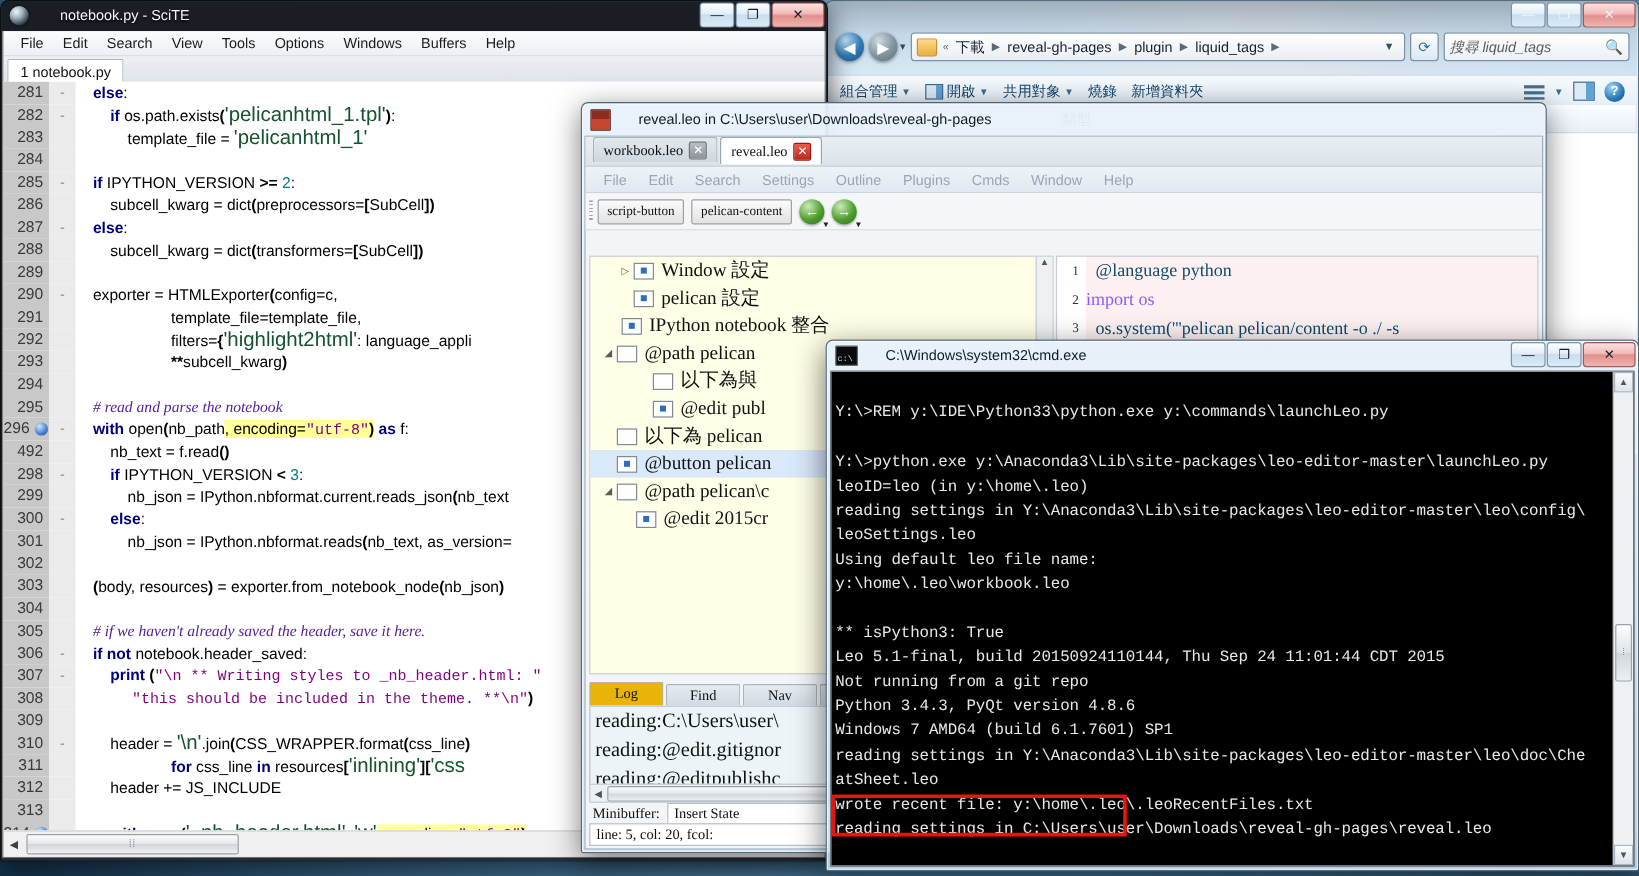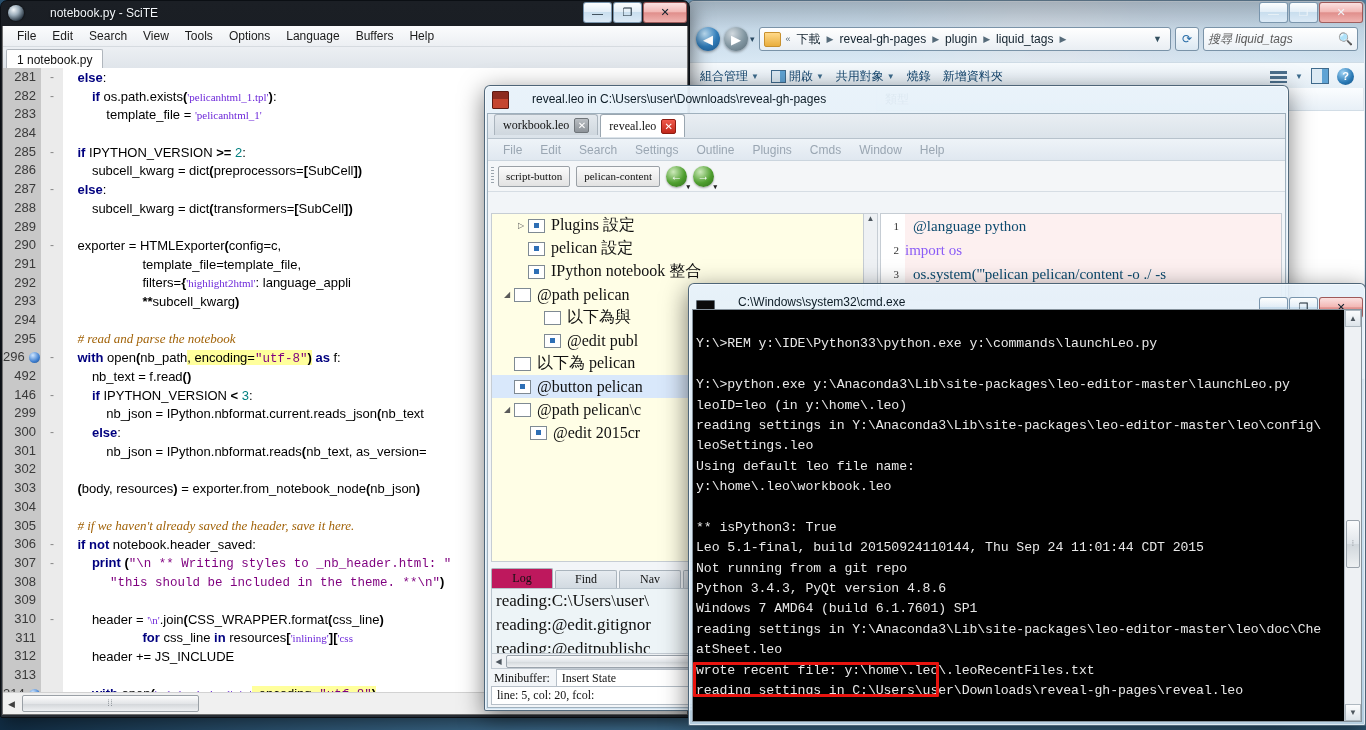--- a/index.html
+++ b/index.html
@@ -58,23 +58,23 @@
      font-size:12px;background:#ffffff;border:1px solid #b0b6bd;border-bottom:none;border-radius:2px 2px 0 0;color:#111;}
   .editor{position:absolute;left:0;right:0;top:42px;bottom:22px;background:#ffffff;overflow:hidden;}
   .codeline{height:18.7px;display:flex;align-items:center;font-size:13px;white-space:pre;}
   .gutter{width:38px;min-width:38px;text-align:right;padding-right:5px;color:#3a3a3a;
      background:#c8c8c8;font-size:13px;font-family:"Liberation Sans",sans-serif;
      height:18.7px;line-height:18.7px;box-sizing:border-box;}
   .fold{width:22px;min-width:22px;background:#ebebeb;color:#888;text-align:center;
      height:18.7px;line-height:18.7px;font-size:12px;box-sizing:border-box;}
   .ctext{padding-left:0;font-family:"Liberation Sans",sans-serif;color:#000;}
   .kw{color:#00007f;font-weight:bold;}
-  .str{color:#6d28d9;font-family:Liberation Serif, serif;font-size:11px;}
+  .str{color:#14532d;font-family:Liberation Sans, sans-serif;font-size:17px;}
   .strm{color:#7f007f;font-family:"Liberation Mono",monospace;font-size:12.5px;}
-  .cmt{color:#a16207;font-family:"Liberation Serif",serif;font-style:italic;}
+  .cmt{color:#4c1d95;font-family:"Liberation Serif",serif;font-style:italic;}
   .num{color:#007f7f;}
   .op{font-weight:bold;}
   .hl{background:#ffff9c;}
   .bpdot{display:inline-block;width:11px;height:11px;border-radius:50%;
      background:radial-gradient(circle at 35% 30%,#cfe6ff,#3f7fd0 60%,#1b4880);
      vertical-align:middle;margin-left:1px;}
   .hscroll{position:absolute;left:0;right:0;bottom:0;height:21px;background:#f0f0f0;border-top:1px solid #d2d2d2;display:flex;align-items:center;}
   .hscroll .arrow{width:17px;height:17px;display:flex;align-items:center;justify-content:center;font-size:9px;color:#404040;}
   .hthumb{height:15px;width:175px;margin-left:2px;border:1px solid #9aa0a6;border-radius:2px;
      background:linear-gradient(180deg,#fdfdfd,#e3e5e8 50%,#d2d5d9 51%,#eef0f2);
@@ -172,41 +172,41 @@
   .obody{flex:0 0 400px;background:#fdf0f0;border:1px solid #c6cdd4;margin:3px 3px 0 2px;overflow:hidden;}
   .bline{height:24px;display:flex;align-items:center;font-size:15px;font-family:"Liberation Serif",serif;white-space:nowrap;}
   .bnum{width:24px;min-width:24px;text-align:right;padding-right:6px;color:#333;font-size:11px;background:#ffffff;height:24px;line-height:24px;box-sizing:border-box;}
   .bcode{padding-left:8px;color:#0c4a6e;}
   .bkw{color:#8b5cf6;}
   .leolog{position:absolute;left:3px;right:3px;bottom:38px;height:100px;}
   .logtabs{height:19px;display:flex;align-items:flex-end;gap:2px;}
   .logtab{height:17px;min-width:44px;padding:0 8px;display:flex;align-items:center;justify-content:center;
      font-size:12px;font-family:"Liberation Serif",serif;color:#111;
      background:linear-gradient(180deg,#e6ebf0,#d2dae1);border:1px solid #aab4bd;border-bottom:none;border-radius:2px 2px 0 0;}
-  .logtab.active{background:#be185d;height:19px;margin-top:32px;}
+  .logtab.active{background:#eab308;height:19px;margin-top:32px;}
   .logbody{position:absolute;left:0;right:0;top:19px;bottom:14px;background:#edf4f7;border:1px solid #b9c4cd;overflow:hidden;}
   .logline{height:24px;font-size:17px;font-family:"Liberation Serif",serif;color:#111;white-space:nowrap;padding-left:4px;line-height:24px;}
   .logscroll{position:absolute;left:0;right:0;bottom:0;height:14px;background:#eef1f4;border:1px solid #c2cad2;display:flex;align-items:center;}
   .logscroll .ar{width:13px;text-align:center;font-size:8px;color:#4d565e;}
   .logthumb{flex:1;height:11px;margin:0 1px;border:1px solid #9aa3ac;border-radius:2px;
      background:linear-gradient(180deg,#fcfcfd,#e1e5e9 50%,#d2d7db 51%,#eef0f2);color:#8b9096;font-size:8px;
      display:flex;align-items:center;justify-content:center;letter-spacing:1px;}
   .minibuf{position:absolute;left:3px;right:3px;bottom:19px;height:19px;display:flex;align-items:center;gap:6px;font-size:12px;font-family:"Liberation Serif",serif;color:#111;}
   .minibuf .lbl{padding-left:3px;}
   .minibuf .fld{flex:1;height:17px;background:#fff;border:1px solid #b6bfc8;display:flex;align-items:center;padding-left:5px;}
   .statline{position:absolute;left:3px;right:3px;bottom:2px;height:17px;background:#fff;border:1px solid #b6bfc8;
      display:flex;align-items:center;padding-left:5px;font-size:12px;font-family:"Liberation Serif",serif;color:#111;}
 
   
   #cmd{left:688px;top:283px;width:678px;height:443px;}
   #cmd .frame{position:absolute;inset:0;border-radius:6px 6px 2px 2px;
     border:1px solid rgba(55,80,100,.85);
     background:linear-gradient(180deg,rgba(230,241,250,.93),rgba(200,222,238,.88));
     box-shadow:0 7px 26px rgba(0,0,0,.55), inset 0 0 0 1px rgba(255,255,255,.55);}
-  #cmd .tb{position:absolute;left:0;right:0;top:12px;height:26px;display:flex;}
+  #cmd .tb{position:absolute;left:0;right:0;top:0;height:26px;display:flex;align-items:center;}
   #cmd .cmdicon{position:absolute;left:8px;top:5px;width:17px;height:15px;background:#0b0b0b;border:1px solid #5f6b74;border-radius:1px;
      display:flex;align-items:flex-end;justify-content:flex-start;}
   #cmd .cmdicon::after{content:"c:\\";color:#cfd6db;font-size:7px;font-family:"Liberation Mono",monospace;padding-left:1px;}
   #cmd .titletext{margin-left:30px;color:#0d1c26;font-size:12px;}
   #cmd .console{position:absolute;left:4px;top:26px;right:4px;bottom:4px;background:#000;border:1px solid #86929c;overflow:hidden;}
   .cline{font-family:"Liberation Mono",monospace;font-size:13.2px;color:#e8e8e8;white-space:pre;height:20.4px;line-height:20.4px;padding-left:3px;letter-spacing:-.1px;}
   .cmdscroll{position:absolute;right:0;top:0;bottom:0;width:16px;background:#eef1f4;border-left:1px solid #b8c1c9;}
   .cmdscroll .ar{height:15px;display:flex;align-items:center;justify-content:center;font-size:8px;color:#4d565e;
      background:linear-gradient(180deg,#fbfcfd,#dde4ea);border:1px solid #aeb8c0;}
   .cmdscroll .th{position:absolute;left:1px;right:1px;top:210px;height:46px;border:1px solid #9aa3ac;border-radius:2px;
@@ -325,21 +325,21 @@
     </span>
   </div>
   <div class="client">
     <div class="menubar">
       <span>File</span>
       <span>Edit</span>
       <span>Search</span>
       <span>View</span>
       <span>Tools</span>
       <span>Options</span>
-      <span>Language</span>
+      <span>Windows</span>
       <span>Buffers</span>
       <span>Help</span>
     </div>
     <div class="tabrow">
       <div class="filetab">1 notebook.py</div>
     </div>
     <div class="editor" id="scite-editor">
         <div class="codeline"><span class="gutter">281</span><span class="fold">-</span><span class="ctext">    <span class="kw">else</span>:</span></div>
         <div class="codeline"><span class="gutter">282</span><span class="fold">-</span><span class="ctext">        <span class="kw">if</span> os.path.exists<span class="op">(</span><span class="str">'pelicanhtml_1.tpl'</span><span class="op">)</span>:</span></div>
         <div class="codeline"><span class="gutter">283</span><span class="fold"></span><span class="ctext">            template_file = <span class="str">'pelicanhtml_1'</span></span></div>
@@ -350,21 +350,21 @@
         <div class="codeline"><span class="gutter">288</span><span class="fold"></span><span class="ctext">        subcell_kwarg = dict<span class="op">(</span>transformers=<span class="op">[</span>SubCell<span class="op">])</span></span></div>
         <div class="codeline"><span class="gutter">289</span><span class="fold"></span><span class="ctext"></span></div>
         <div class="codeline"><span class="gutter">290</span><span class="fold">-</span><span class="ctext">    exporter = HTMLExporter<span class="op">(</span>config=c,</span></div>
         <div class="codeline"><span class="gutter">291</span><span class="fold"></span><span class="ctext">                      template_file=template_file,</span></div>
         <div class="codeline"><span class="gutter">292</span><span class="fold"></span><span class="ctext">                      filters=<span class="op">{</span><span class="str">'highlight2html'</span>: language_appli</span></div>
         <div class="codeline"><span class="gutter">293</span><span class="fold"></span><span class="ctext">                      <span class="op">**</span>subcell_kwarg<span class="op">)</span></span></div>
         <div class="codeline"><span class="gutter">294</span><span class="fold"></span><span class="ctext"></span></div>
         <div class="codeline"><span class="gutter">295</span><span class="fold"></span><span class="ctext">    <span class="cmt"># read and parse the notebook</span></span></div>
         <div class="codeline"><span class="gutter">296 <span class="bpdot"></span></span><span class="fold">-</span><span class="ctext">    <span class="kw">with</span> open<span class="op">(</span>nb_path<span class="hl">, encoding=<span class="strm">"utf-8"</span><span class="op">)</span></span> <span class="kw">as</span> f:</span></div>
         <div class="codeline"><span class="gutter">492</span><span class="fold"></span><span class="ctext">        nb_text = f.read<span class="op">()</span></span></div>
-        <div class="codeline"><span class="gutter">146</span><span class="fold">-</span><span class="ctext">        <span class="kw">if</span> IPYTHON_VERSION <span class="op">&lt;</span> <span class="num">3</span>:</span></div>
+        <div class="codeline"><span class="gutter">298</span><span class="fold">-</span><span class="ctext">        <span class="kw">if</span> IPYTHON_VERSION <span class="op">&lt;</span> <span class="num">3</span>:</span></div>
         <div class="codeline"><span class="gutter">299</span><span class="fold"></span><span class="ctext">            nb_json = IPython.nbformat.current.reads_json<span class="op">(</span>nb_text</span></div>
         <div class="codeline"><span class="gutter">300</span><span class="fold">-</span><span class="ctext">        <span class="kw">else</span>:</span></div>
         <div class="codeline"><span class="gutter">301</span><span class="fold"></span><span class="ctext">            nb_json = IPython.nbformat.reads<span class="op">(</span>nb_text, as_version=</span></div>
         <div class="codeline"><span class="gutter">302</span><span class="fold"></span><span class="ctext"></span></div>
         <div class="codeline"><span class="gutter">303</span><span class="fold"></span><span class="ctext">    <span class="op">(</span>body, resources<span class="op">)</span> = exporter.from_notebook_node<span class="op">(</span>nb_json<span class="op">)</span></span></div>
         <div class="codeline"><span class="gutter">304</span><span class="fold"></span><span class="ctext"></span></div>
         <div class="codeline"><span class="gutter">305</span><span class="fold"></span><span class="ctext">    <span class="cmt"># if we haven't already saved the header, save it here.</span></span></div>
         <div class="codeline"><span class="gutter">306</span><span class="fold">-</span><span class="ctext">    <span class="kw">if not</span> notebook.header_saved:</span></div>
         <div class="codeline"><span class="gutter">307</span><span class="fold">-</span><span class="ctext">        <span class="kw">print</span> <span class="op">(</span><span class="strm">"\n ** Writing styles to _nb_header.html: "</span></span></div>
         <div class="codeline"><span class="gutter">308</span><span class="fold"></span><span class="ctext">             <span class="strm">"this should be included in the theme. **\n"</span><span class="op">)</span></span></div>
@@ -417,30 +417,30 @@
       <span class="arrowbtn">→<span class="tick">▾</span></span>
     </div>
 
     <div class="leomid">
       <div class="outline" id="leo-outline">
           <div class="onode" style="padding-left: 22px;">
             <span class="tri">▷</span>
             <span class="obox">
               <i></i>
             </span>
-            <span>Plugins 設定</span>
+            <span>Window 設定</span>
           </div>
           <div class="onode" style="padding-left: 22px;">
             <span class="tri"></span>
             <span class="obox">
               <i></i>
             </span>
             <span>pelican 設定</span>
           </div>
-          <div class="onode" style="padding-left: 22px; font-family: Liberation Serif, serif;">
+          <div class="onode" style="padding-left: 12px; font-family: Liberation Serif, serif;">
             <span class="tri"></span>
             <span class="obox">
               <i></i>
             </span>
             <span>IPython notebook 整合</span>
           </div>
           <div class="onode" style="padding-left: 8px;">
             <span class="tri">◢</span>
             <span class="obox"></span>
             <span>@path pelican</span>

